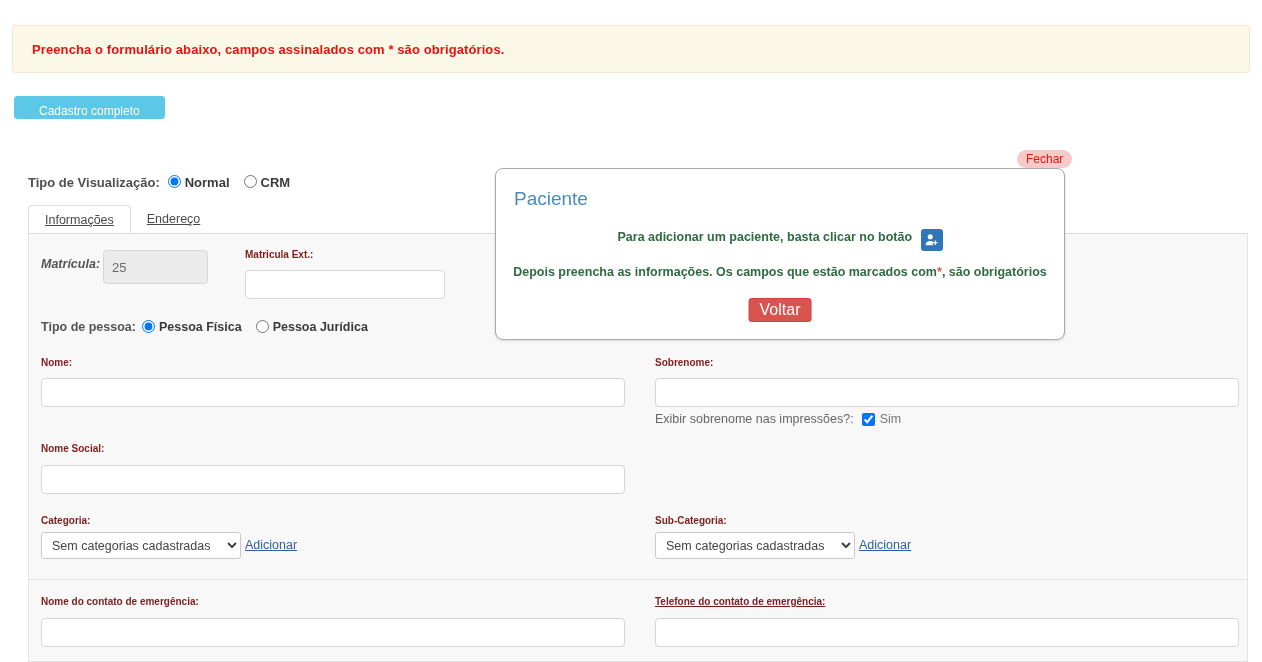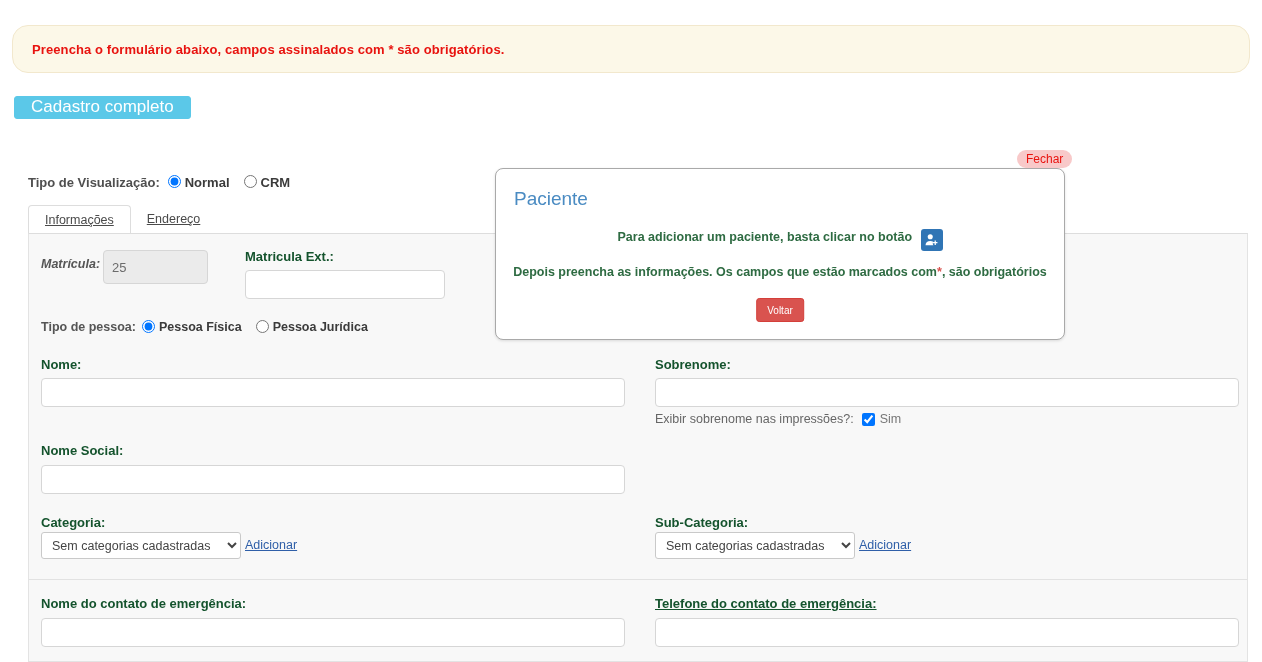--- a/index.html
+++ b/index.html
@@ -20,46 +20,46 @@
   
   .alert-bar {
     position: absolute;
     left: 12px;
     top: 25px;
     width: 1238px;
     height: 48px;
     box-sizing: border-box;
     background: #fcf8e8;
     border: 1px solid #f2e8cd;
-    border-radius: 16px;
+    border-radius: 3px;
     display: flex;
     align-items: center;
   }
   .alert-text {
     margin-left: 19px;
     color: #e8130f;
     font-size: 13px;
     font-weight: bold;
     letter-spacing: 0.1px;
   }
 
   
   .btn-info {
     position: absolute;
     left: 14px;
     top: 96px;
     height: 21px;
-    padding: 0 16px;
-    display: flex;
-    align-items: flex-start;
+    padding: 0 24px;
+    display: flex;
+    align-items: flex-end;
     background: #5bc8e8;
     border: 1px solid #5bc8e8;
     border-radius: 3px;
     color: #ffffff;
-    font-size: 17px;
+    font-size: 12px;
     cursor: pointer;
     white-space: nowrap;
   }
 
   
   .vis-row {
     position: absolute;
     left: 28px;
     top: 175px;
     display: flex;
@@ -119,23 +119,23 @@
     position: absolute;
     left: 0;
     top: 345px;
     width: 100%;
     height: 1px;
     background: #e2e2e2;
   }
 
   .fld-label {
     position: absolute;
-    font-size: 13px;
-    font-weight: bold;
-    color: #14532d;
+    font-size: 10px;
+    font-weight: bold;
+    color: #7f1d1d;
     white-space: nowrap;
   }
   .txt-input {
     position: absolute;
     box-sizing: border-box;
     height: 29px;
     background: #ffffff;
     border: 1px solid #d6d6d6;
     border-radius: 4px;
     font-family: "Liberation Sans", sans-serif;
@@ -241,21 +241,21 @@
     transform: translateX(-50%);
     top: 129px;
     height: 22px;
     padding: 0 10px;
     display: flex;
     align-items: center;
     background: #d9534f;
     border: 1px solid #d43f3a;
     border-radius: 3px;
     color: #ffffff;
-    font-size: 10px;
+    font-size: 16px;
     cursor: pointer;
   }
   .close-badge {
     position: absolute;
     left: 1017px;
     top: 150px;
     height: 18px;
     padding: 0 9px;
     display: flex;
     align-items: center;

